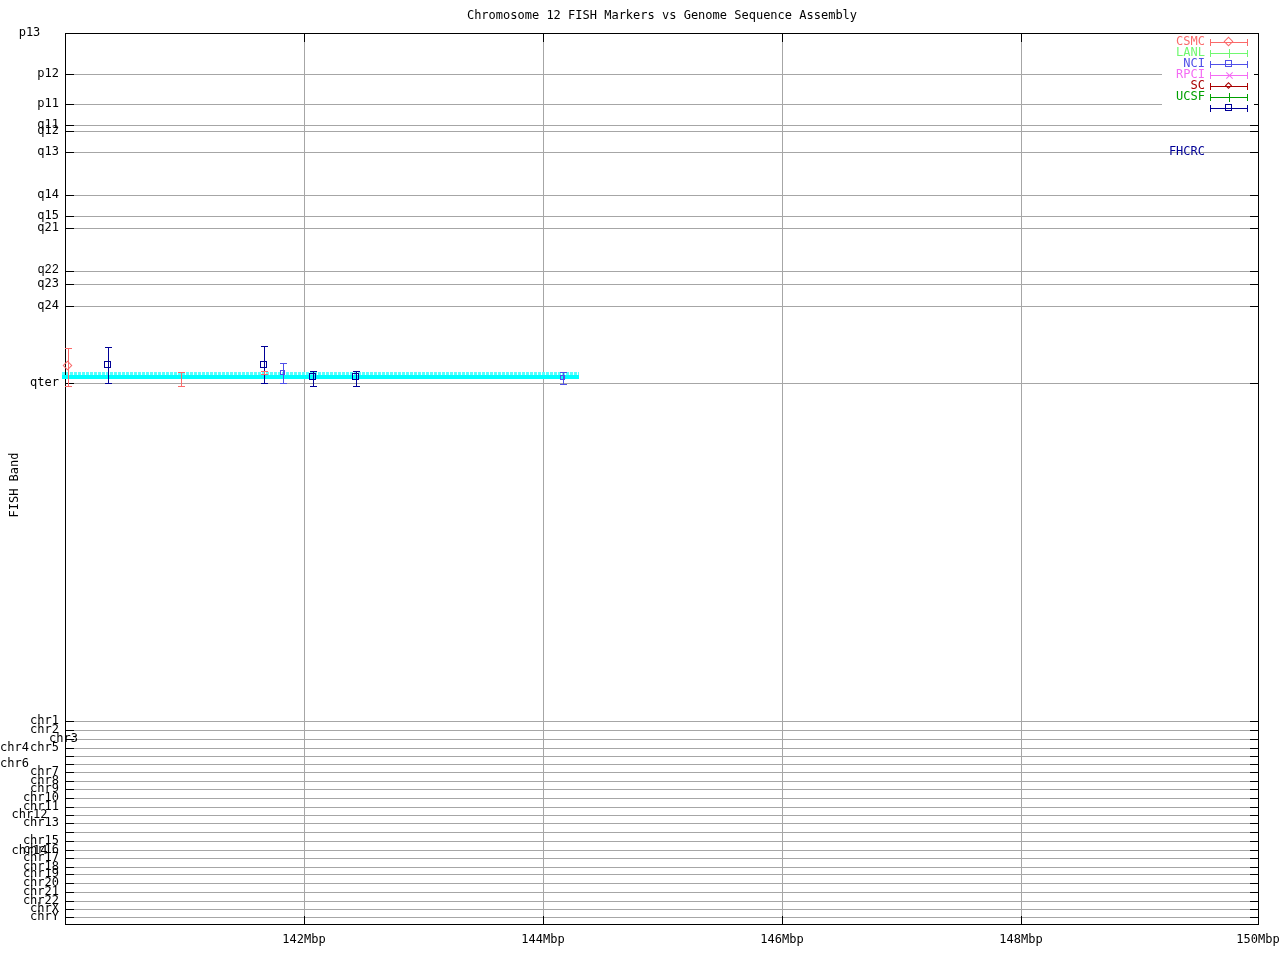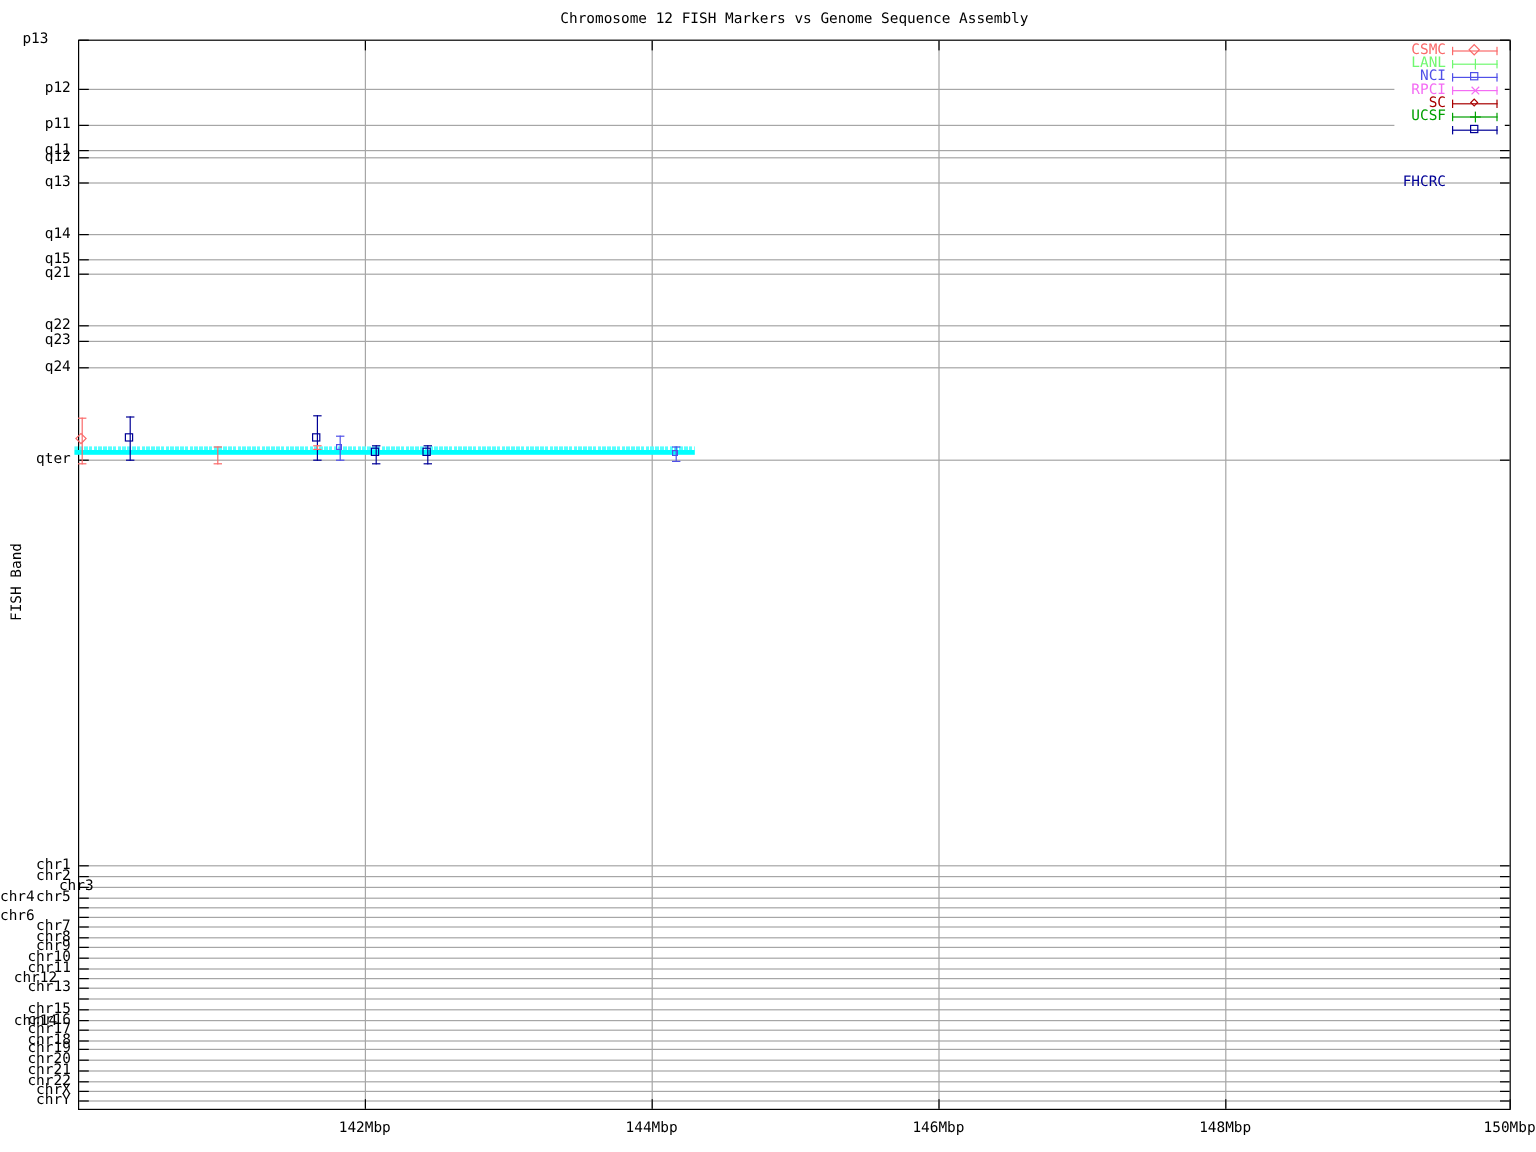--- a/index.html
+++ b/index.html
@@ -145,21 +145,21 @@
       <div style="position: absolute; left: 1258px; top: 916px; width: 1px; height: 8px; background: rgb(0, 0, 0);"></div>
       <div class="mono" style="position: absolute; left: 0px; top: 26px; width: 59px; text-align: center;">p13</div>
       <div class="mono" style="position: absolute; left: 0px; top: 67px; width: 59px; text-align: right;">p12</div>
       <div class="mono" style="position: absolute; left: 0px; top: 97px; width: 59px; text-align: right;">p11</div>
       <div class="mono" style="position: absolute; left: 0px; top: 118px; width: 59px; text-align: right;">q11</div>
       <div class="mono" style="position: absolute; left: 0px; top: 124px; width: 59px; text-align: right;">q12</div>
       <div class="mono" style="position: absolute; left: 0px; top: 145px; width: 59px; text-align: right;">q13</div>
       <div class="mono" style="position: absolute; left: 0px; top: 188px; width: 59px; text-align: right;">q14</div>
       <div class="mono" style="position: absolute; left: 0px; top: 209px; width: 59px; text-align: right;">q15</div>
       <div class="mono" style="position: absolute; left: 0px; top: 221px; width: 59px; text-align: right;">q21</div>
-      <div class="mono" style="position: absolute; left: 0px; top: 264px; width: 59px; text-align: right;">q22</div>
+      <div class="mono" style="position: absolute; left: 0px; top: 264px; width: 59px; text-align: right; font-family: Liberation Mono, monospace;">q22</div>
       <div class="mono" style="position: absolute; left: 0px; top: 277px; width: 59px; text-align: right;">q23</div>
       <div class="mono" style="position: absolute; left: 0px; top: 299px; width: 59px; text-align: right;">q24</div>
       <div class="mono" style="position: absolute; left: 0px; top: 376px; width: 59px; text-align: right;">qter</div>
       <div class="mono" style="position: absolute; left: 0px; top: 714px; width: 59px; text-align: right;">chr1</div>
       <div class="mono" style="position: absolute; left: 0px; top: 723px; width: 59px; text-align: right;">chr2</div>
       <div class="mono" style="position: absolute; left: 0px; top: 732px; width: 59px; text-align: right; padding-left: 19px;">chr3</div>
       <div class="mono" style="position: absolute; left: 0px; top: 741px; width: 59px; text-align: left;">chr4</div>
       <div class="mono" style="position: absolute; left: 0px; top: 741px; width: 59px; text-align: right;">chr5</div>
       <div class="mono" style="position: absolute; left: 0px; top: 757px; width: 59px; text-align: left;">chr6</div>
       <div class="mono" style="position: absolute; left: 0px; top: 765px; width: 59px; text-align: right;">chr7</div>

